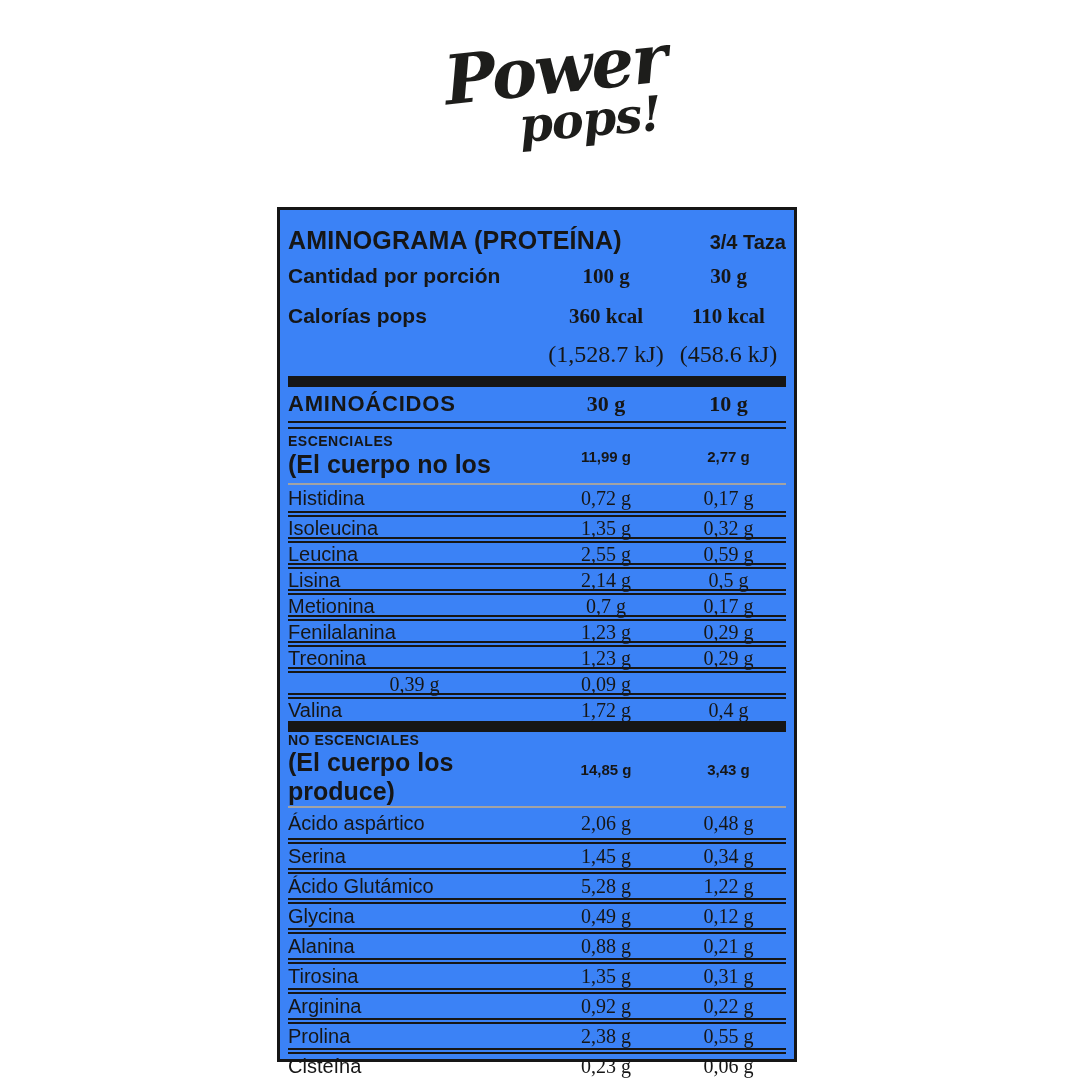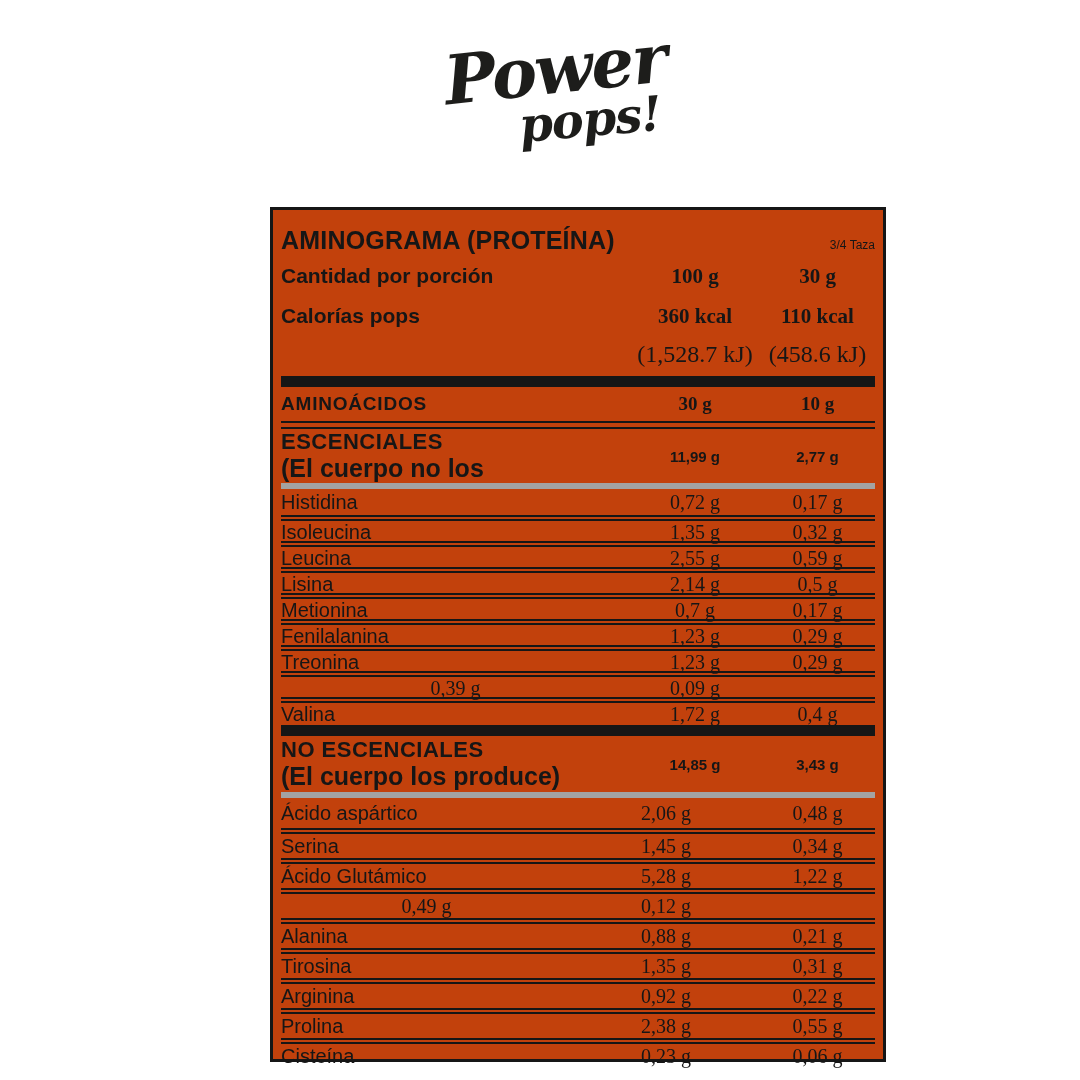--- a/index.html
+++ b/index.html
@@ -34,77 +34,77 @@
     line-height: 1;
     margin-top: -10px;
     margin-left: 70px;
     transform: rotate(-5deg);
     letter-spacing: -1px;
   }
 
   
   .panel {
     position: absolute;
-    left: 270px;
+    left: 277px;
     top: 207px;
-    width: 616px;
+    width: 520px;
     height: 855px;
     border: 3px solid #161616;
     padding: 6px 8px 0 8px;
-    background: #c2410c;
+    background: #3b82f6;
   }
 
   .grid-row {
     display: grid;
     grid-template-columns: 1fr 130px 115px;
     align-items: center;
   }
   .cell-c { text-align: center; font-family: Liberation Serif, serif; }
 
   .title-row {
     display: flex;
     justify-content: space-between;
     align-items: baseline;
     padding: 10px 0 2px 0;
     height: 40px;
   }
   .tbl-title { font-size: 25px; font-weight: bold; letter-spacing: .2px; }
-  .serving   { font-size: 12px; font-weight: normal; }
+  .serving   { font-size: 20px; font-weight: bold; }
 
   .hdr-row { height: 40px; font-size: 21px; font-weight: bold; }
   .kj-row  { height: 36px; font-size: 24px; font-weight: normal; }
 
   .bar { height: 11px; background: #161616; margin-top: 4px; }
   .bar2 { margin-top: 2px; }
 
-  .amino-row { height: 34px; font-size: 19px; font-weight: bold; }
+  .amino-row { height: 34px; font-size: 22px; font-weight: bold; }
   .amino-row .lbl { letter-spacing: .8px; }
 
   .rule-double {
     height: 8px;
     border-top: 2px solid #161616;
     border-bottom: 2px solid #161616;
   }
 
   .sec-head { min-height: 54px; font-weight: bold; }
   .sec-head.s2 { min-height: 56px; }
-  .sec-title { font-size: 22px; letter-spacing: .5px; line-height: 1.15; }
+  .sec-title { font-size: 14px; letter-spacing: .5px; line-height: 1.15; }
   .sec-sub   { font-size: 25px; }
   .sec-val   { font-size: 15px; text-align: center; }
 
-  .rows { border-top: 6px solid #a3a3a3; }
+  .rows { border-top: 2px solid #a3a3a3; }
   .row {
     display: grid;
     grid-template-columns: 1fr 130px 115px;
     align-items: center;
     font-size: 20px;
   }
   .rows .row + .row { border-top: 6px double #161616; }
   .rows.r1 .row { height: 26px; }
-  .rows.r2 .row { height: 30px; gap: 29px; }
+  .rows.r2 .row { height: 30px; }
 </style>
 </head>
 <body>
 
 <div class="logo">
   <div class="logo-power">Power</div>
   <div class="logo-pops">pops!</div>
 </div>
 
 <div class="panel">
@@ -232,20 +232,21 @@
         <span class="cell-c">0,34 g</span>
       </div>
 
       <div class="row">
         <span>Ácido Glutámico</span>
         <span class="cell-c">5,28 g</span>
         <span class="cell-c">1,22 g</span>
       </div>
 
       <div class="row">
+        <span>Glycina</span>
         <span class="cell-c">0,49 g</span>
         <span class="cell-c">0,12 g</span>
       </div>
 
       <div class="row">
         <span>Alanina</span>
         <span class="cell-c">0,88 g</span>
         <span class="cell-c">0,21 g</span>
       </div>
 

